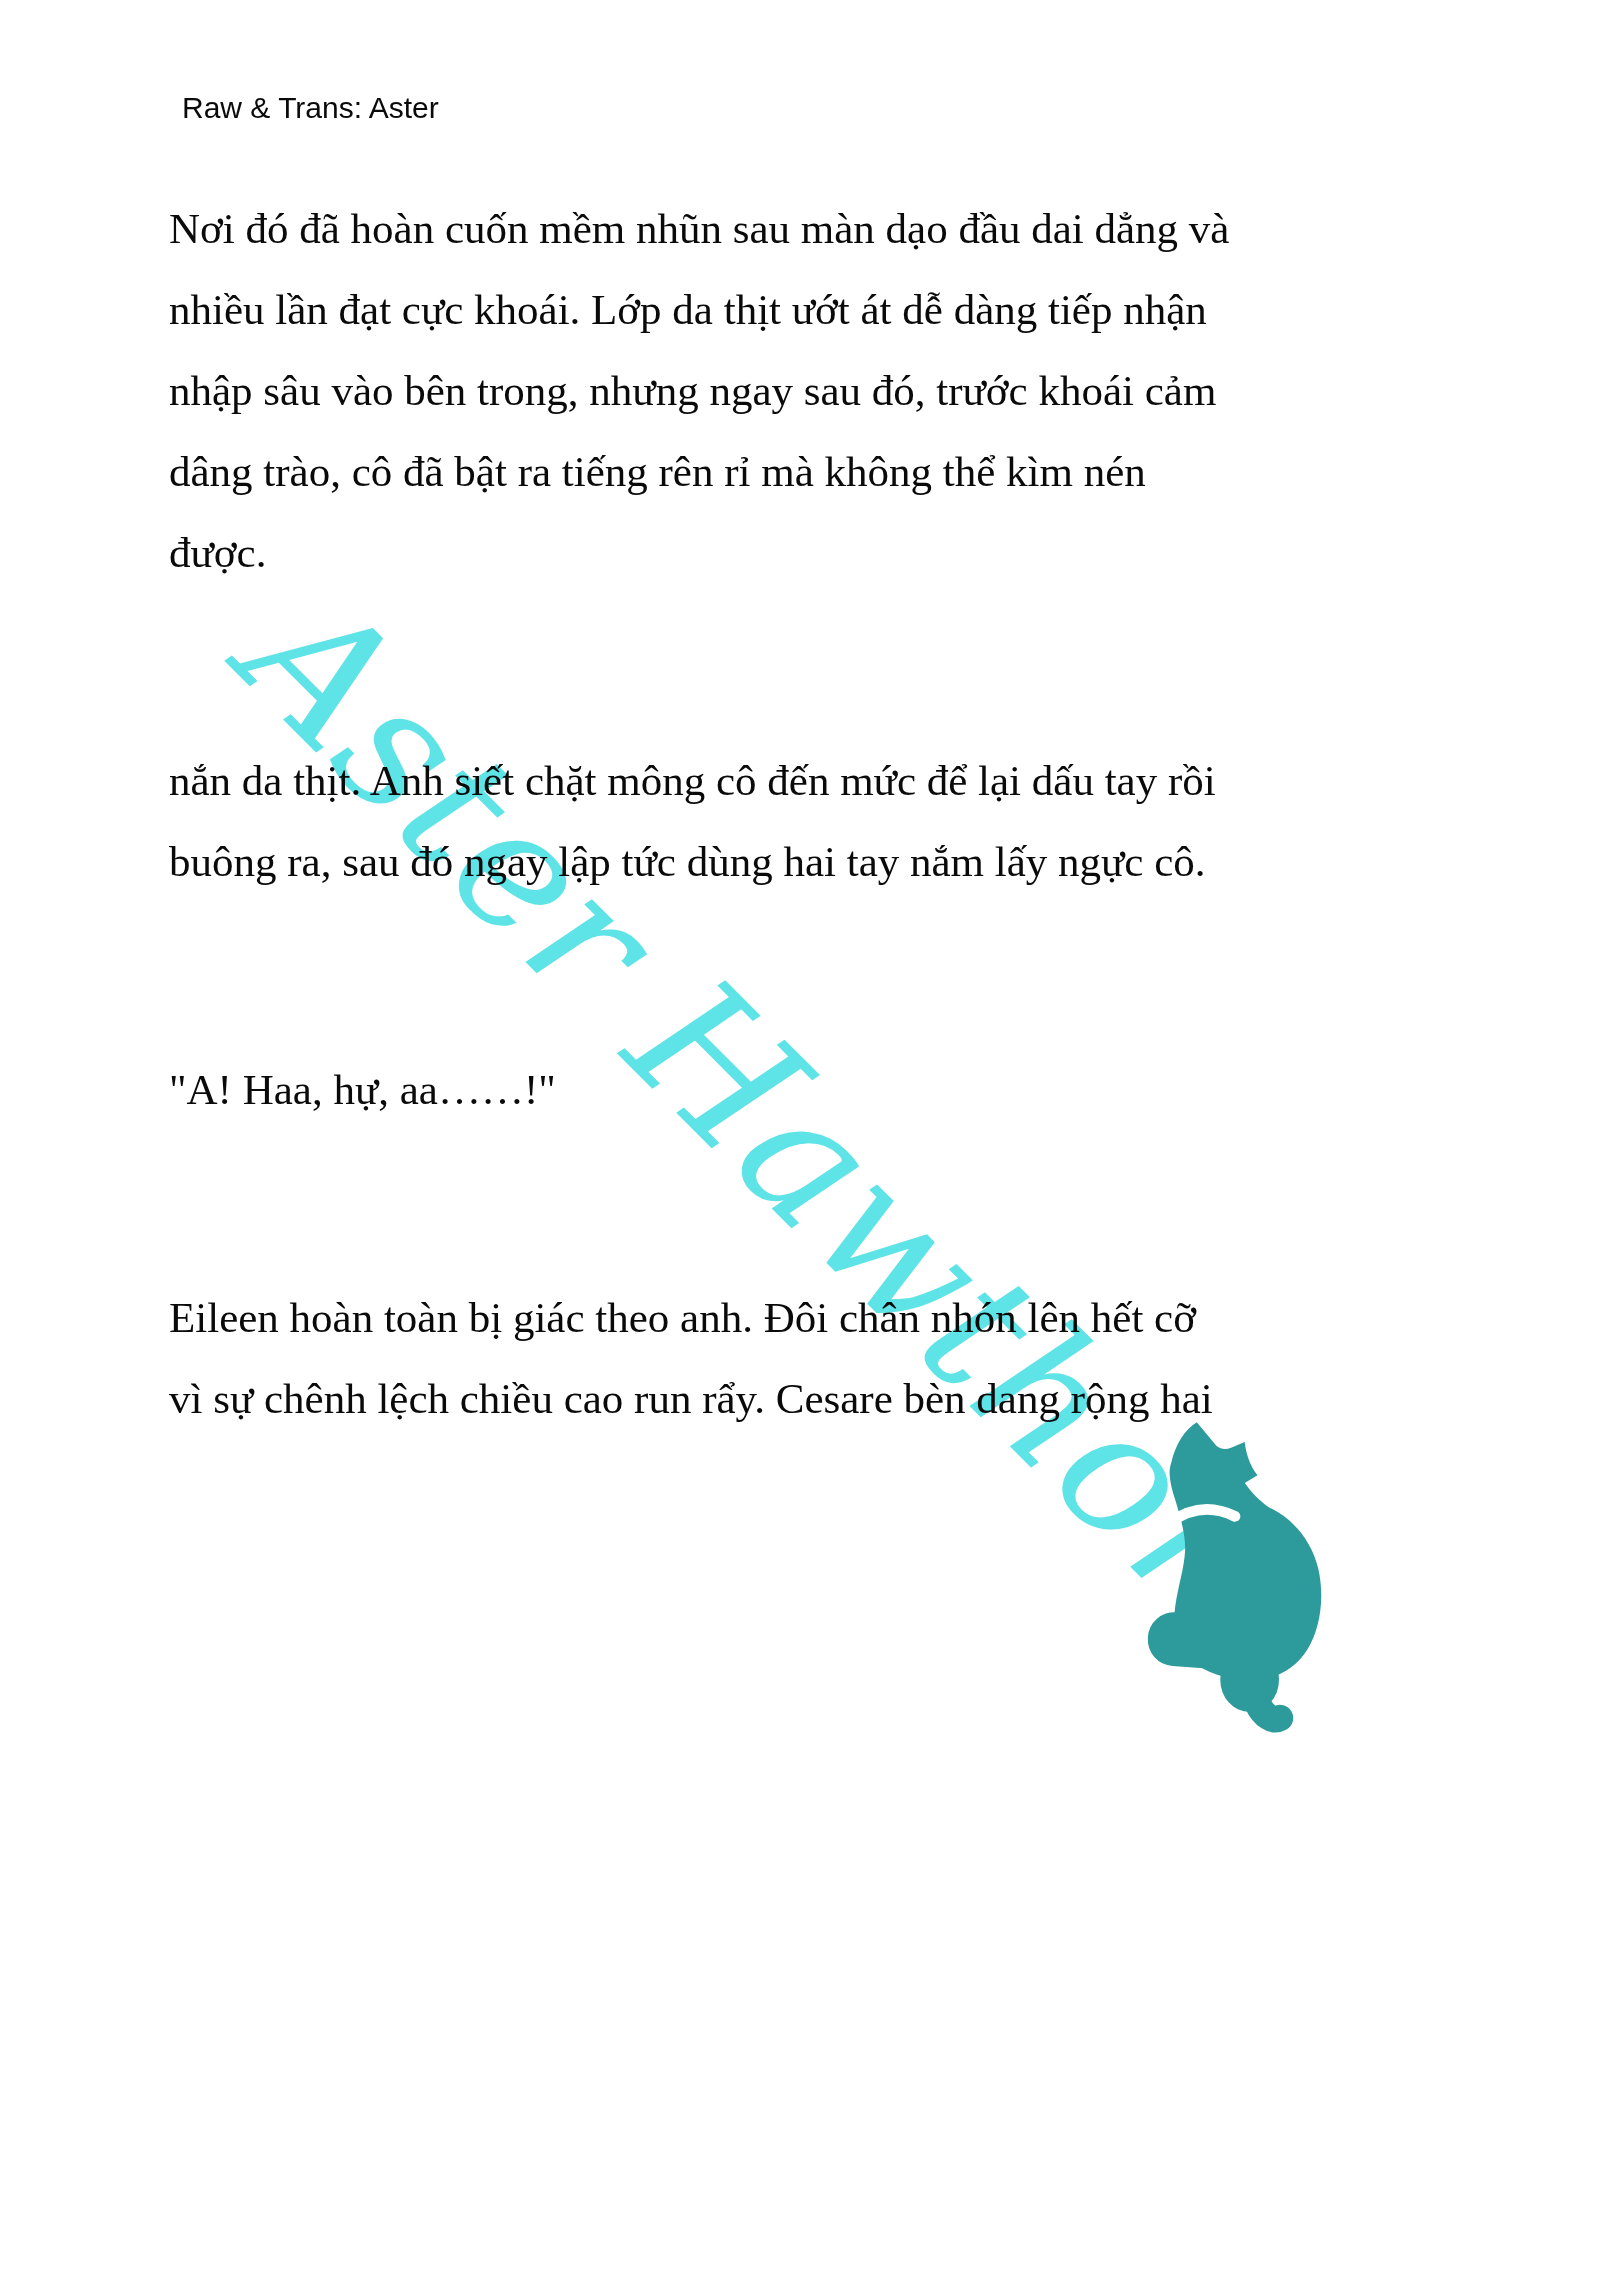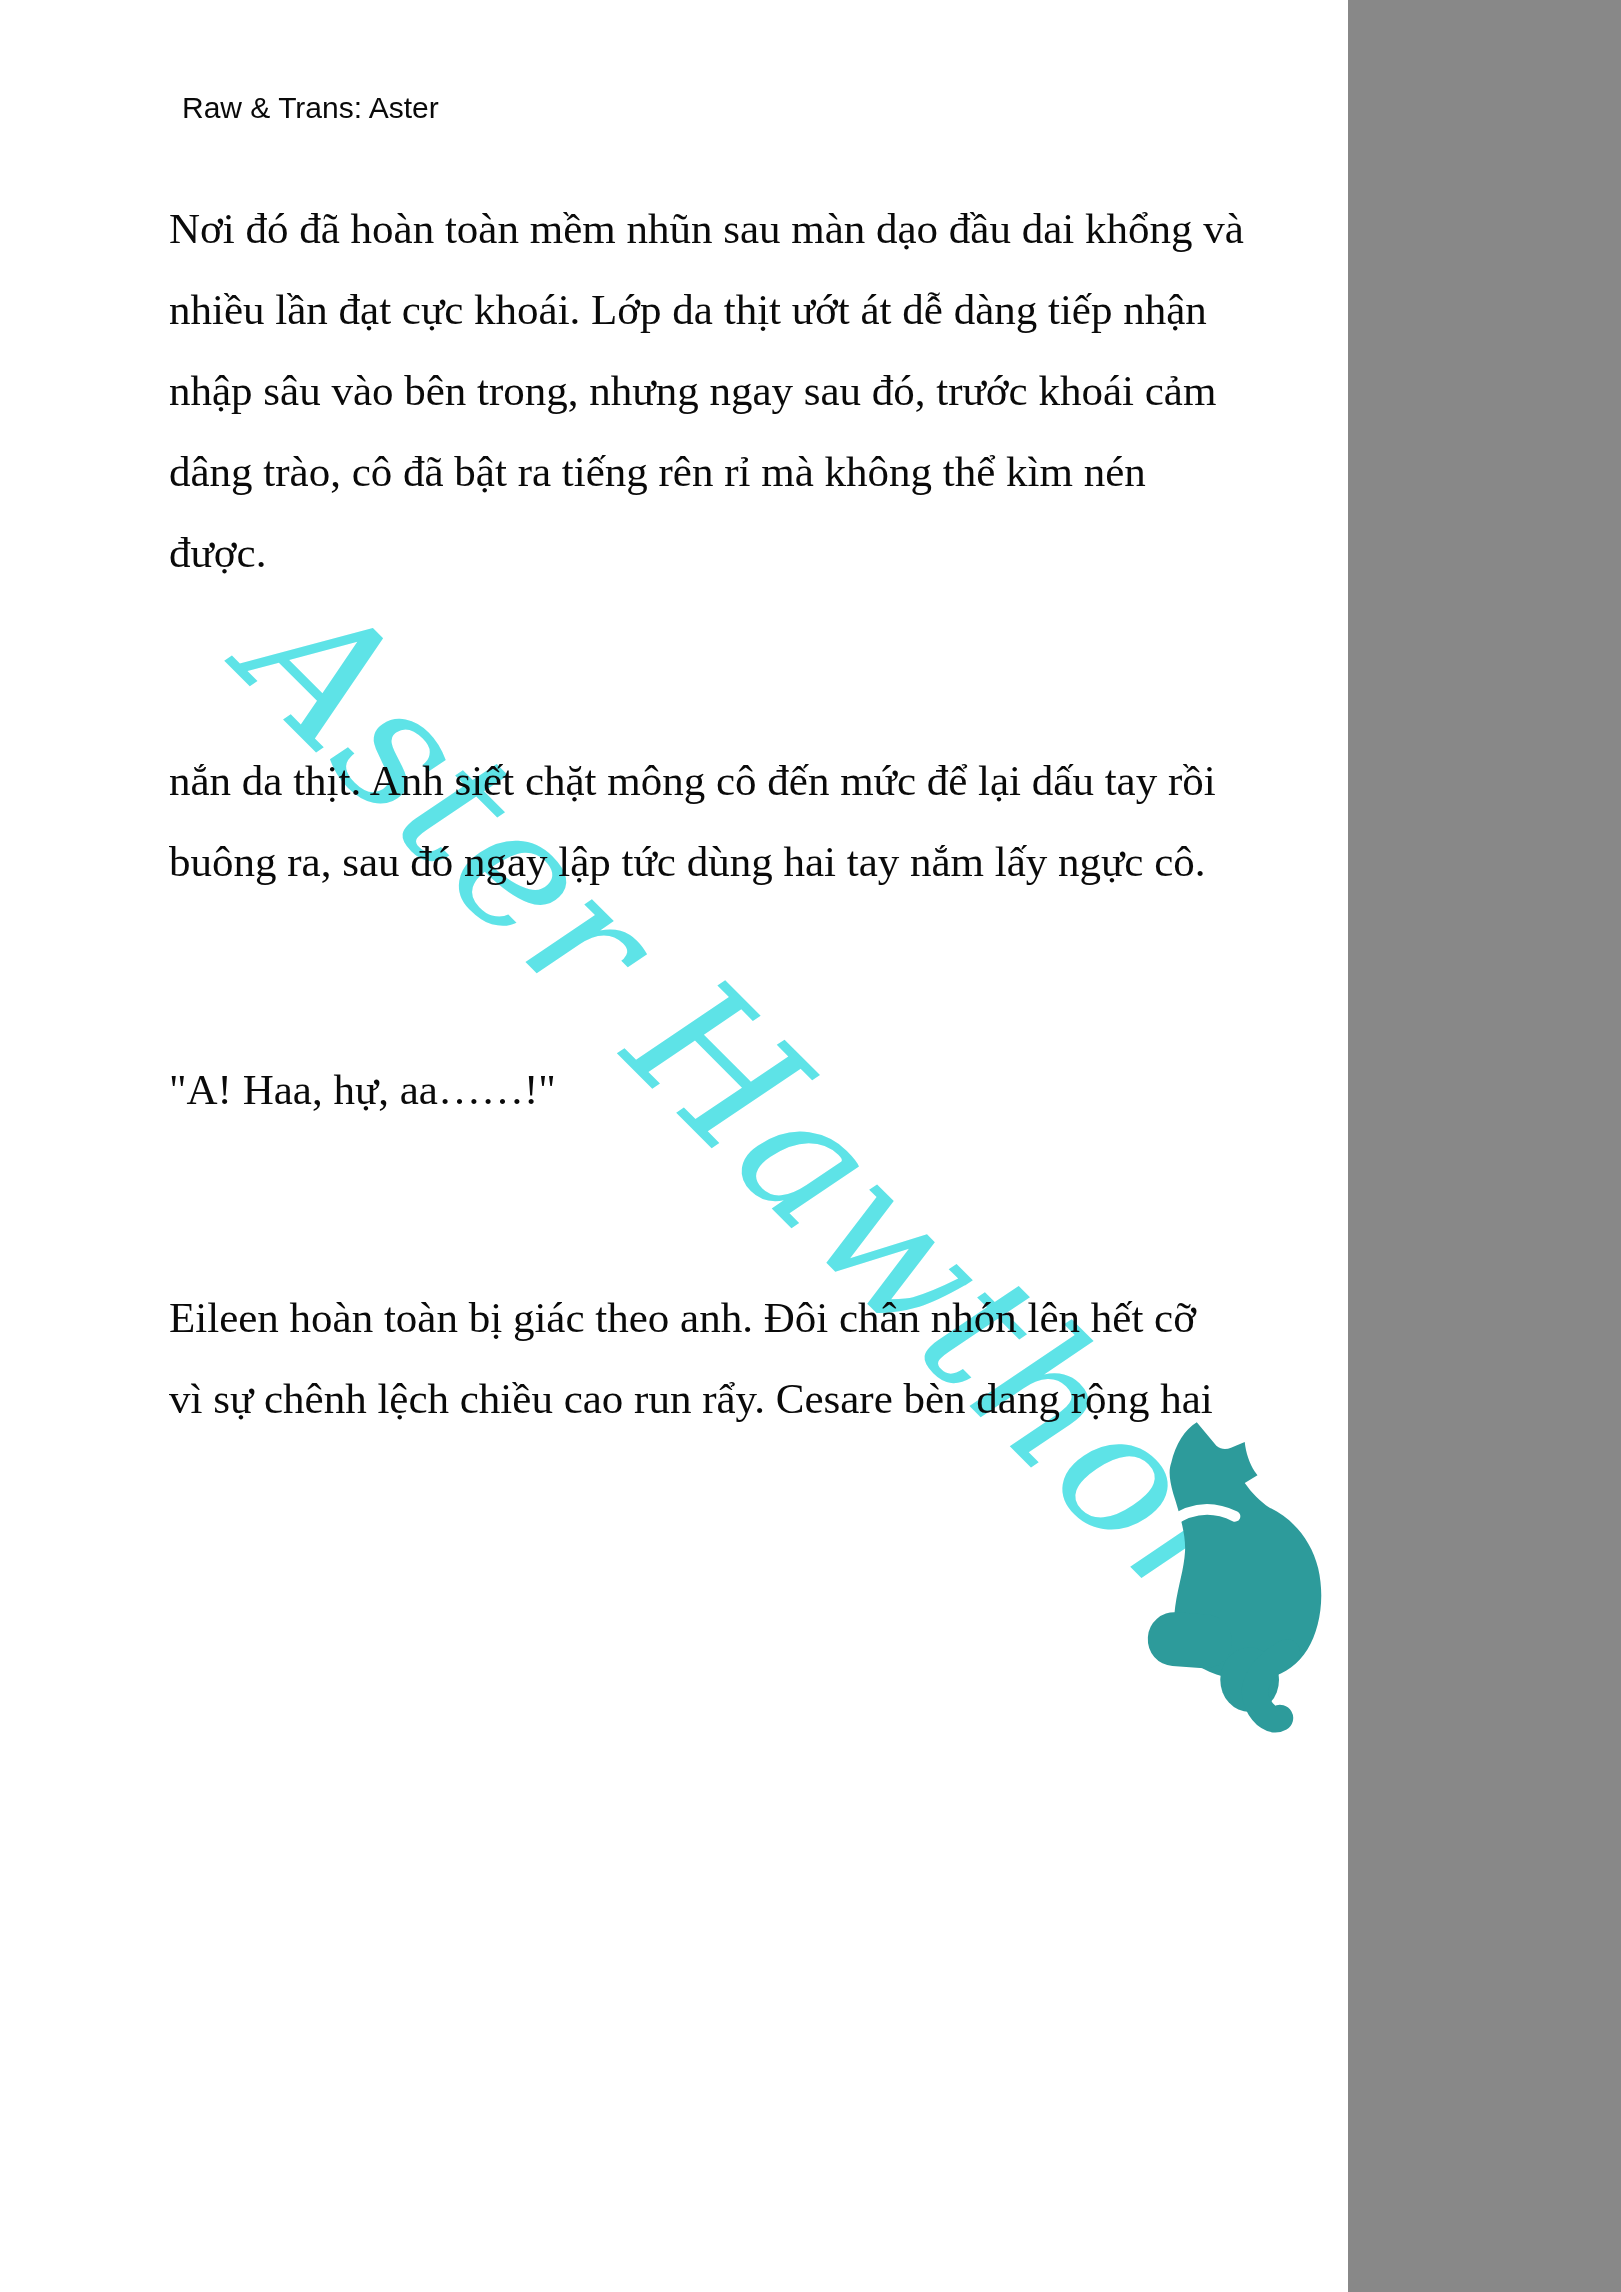--- a/index.html
+++ b/index.html
@@ -1,18 +1,18 @@
 <!DOCTYPE html>
 <html><head>
 <meta charset="utf-8">
 <style>
   html, body { margin: 0; padding: 0; background: #888; }
   .page {
     position: relative;
-    width: 1348px;
+    width: 1621px;
     height: 2293px;
     background: #ffffff;
     overflow: hidden;
     font-family: "Liberation Serif", serif;
   }
   .credit {
     position: absolute;
     left: 182px;
     top: 90px;
     font-family: "Liberation Sans", sans-serif;
@@ -78,21 +78,21 @@
       <rect x="8" y="198" width="86" height="55" rx="27" transform="rotate(4 50 225)" fill="#2D9B9B"></rect>
       <ellipse cx="112" cy="266" rx="30" ry="33" fill="#2D9B9B"></ellipse>
       <path d="M150,238 C124,252 112,272 120,290 C126,303 136,309 143,305" fill="none" stroke-width="27" stroke-linecap="round" class="tailstroke" stroke="#2D9B9B"></path>
       <path d="M30,106 Q62,82 97,99" fill="none" stroke="#ffffff" stroke-width="11" stroke-linecap="round"></path>
     </g>
   </svg>
 
   <div class="doc-body">
 
     <div class="para">
-      <div class="tline">Nơi đó đã hoàn toàn mềm nhũn sau màn dạo đầu dai khổng và</div>
+      <div class="tline">Nơi đó đã hoàn cuốn mềm nhũn sau màn dạo đầu dai dẳng và</div>
       <div class="tline">nhiều lần đạt cực khoái. Lớp da thịt ướt át dễ dàng tiếp nhận</div>
       <div class="tline">nhập sâu vào bên trong, nhưng ngay sau đó, trước khoái cảm</div>
       <div class="tline">dâng trào, cô đã bật ra tiếng rên rỉ mà không thể kìm nén</div>
       <div class="tline">được.</div>
     </div>
 
     <div class="para">
       <div class="tline">nắn da thịt. Anh siết chặt mông cô đến mức để lại dấu tay rồi</div>
       <div class="tline">buông ra, sau đó ngay lập tức dùng hai tay nắm lấy ngực cô.</div>
     </div>

